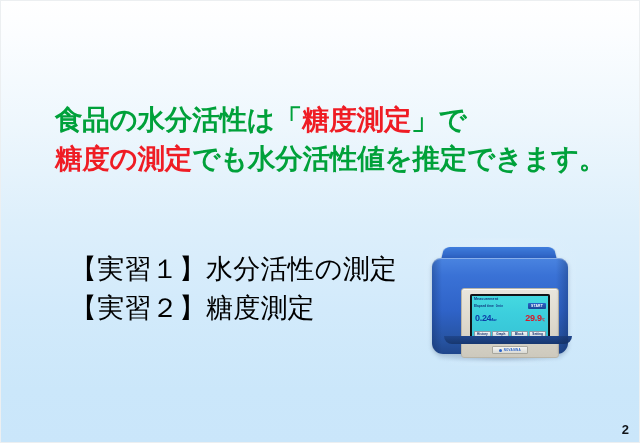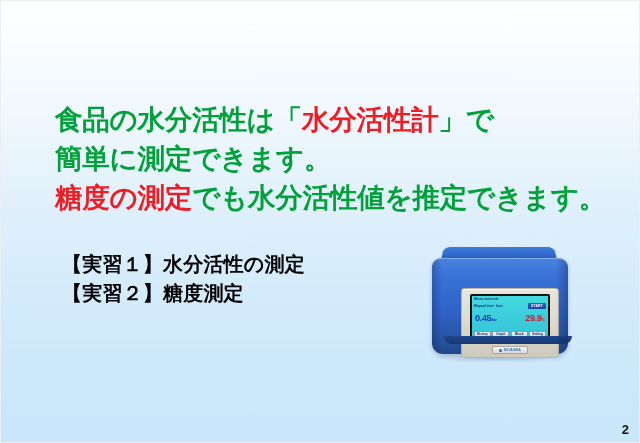--- a/index.html
+++ b/index.html
@@ -50,24 +50,24 @@
     letter-spacing: -0.2px;
     white-space: nowrap;
   }
   .headline .ln { display: block; }
   .g { color: #00a13a; }
   .r { color: #ef1c24; }
 
   
   .practicum {
     position: absolute;
-    left: 62px;
+    left: 70px;
     top: 250px;
-    font-size: 20px;
-    font-weight: bold;
+    font-size: 27px;
+    font-weight: normal;
     color: #000000;
     line-height: 1.45;
     letter-spacing: 0.2px;
     white-space: nowrap;
   }
   .practicum .ln { display: block; }
 
   
   .page-num {
     position: absolute;
@@ -302,22 +302,21 @@
                 rgba(150,180,210,0) 80%);
     filter: blur(1px);
   }
 </style>
 </head>
 <body>
 
 <div id="slide">
 
   <div class="headline">
-    <span class="ln"><span class="g">食品の水分活性は「</span><span class="r">水分活性計</span><span class="g">」で</span></span>
-    <span class="ln"><span class="g">簡単に測定できます。</span></span>
+    <span class="ln"><span class="g">食品の水分活性は「</span><span class="r">糖度測定</span><span class="g">」で</span></span>
     <span class="ln"><span class="r">糖度の測定</span><span class="g">でも水分活性値を推定できます。</span></span>
   </div>
 
   <div class="practicum">
     <span class="ln">【実習１】水分活性の測定</span>
     <span class="ln">【実習２】糖度測定</span>
   </div>
 
   <div class="device">
     <div class="dev-backdrop"></div>
@@ -327,21 +326,21 @@
       <div class="dev-panel">
         <div class="dev-bezel">
           <div class="dev-screen">
             <div class="scr-title">Measurement</div>
             <div class="scr-row-elapsed">
               <span>Elapsed time</span>
               <span class="scr-elapsed-val">0min</span>
             </div>
             <div class="scr-badge">START</div>
             <div class="scr-readouts">
-              <span class="scr-aw"><span>0.45</span><span class="scr-unit">Aw</span></span>
+              <span class="scr-aw"><span>0.24</span><span class="scr-unit">Aw</span></span>
               <span class="scr-temp"><span>29.9</span><span class="scr-unit">℃</span></span>
             </div>
             <div class="scr-buttons">
               <span class="scr-btn">History</span>
               <span class="scr-btn">Graph</span>
               <span class="scr-btn">Block</span>
               <span class="scr-btn">Setting</span>
             </div>
           </div>
         </div>

